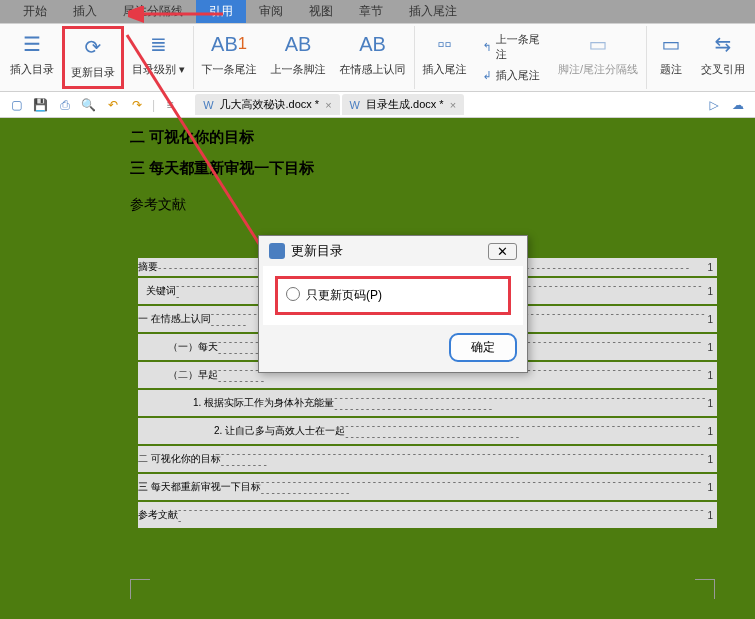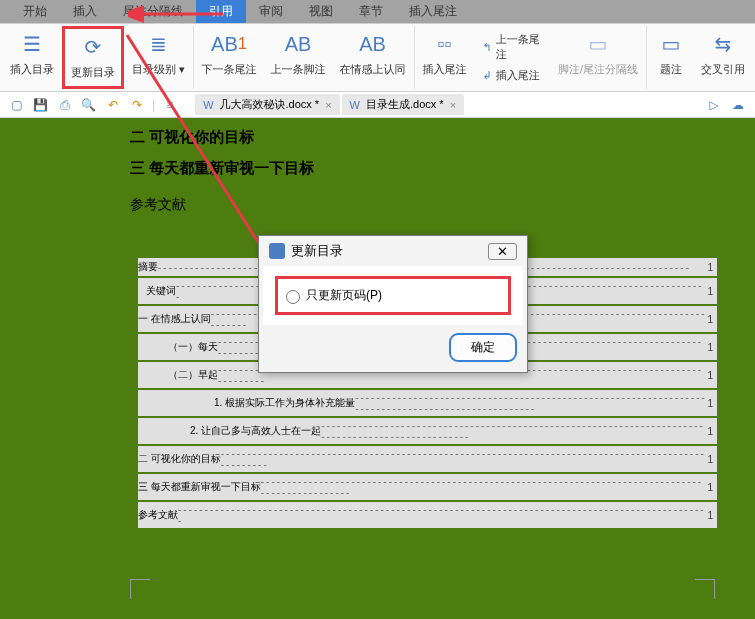--- a/index.html
+++ b/index.html
@@ -32,21 +32,21 @@
     .toc-page { color: #333; }
     
     .dialog { position: absolute; top: 235px; left: 258px; width: 270px; background: #f4f4f4; border: 1px solid #7a7a7a; box-shadow: 2px 2px 8px rgba(0,0,0,0.3); }
     .dialog-titlebar { display: flex; justify-content: space-between; align-items: center; padding: 6px 10px; font-size: 13px; }
     .dialog-title-wrap { display: flex; align-items: center; gap: 6px; }
     .dialog-logo { width: 16px; height: 16px; background: #4a7ec0; border-radius: 3px; }
     .dialog-close { border: 1px solid #888; border-radius: 3px; padding: 0 8px; cursor: pointer; }
     .dialog-body { padding: 10px 12px; background: #fff; margin: 0 4px; font-size: 12px; }
     .dialog-prompt { margin-bottom: 8px; }
     .radio-group { border: 3px solid #e63946; padding: 4px 8px; }
-    .radio-item { display: flex; align-items: flex-end; gap: 6px; padding: 4px 0; }
+    .radio-item { display: flex; align-items: flex-start; gap: 6px; padding: 4px 0; }
     .radio-item input { width: 14px; height: 14px; }
     .dialog-buttons { display: flex; justify-content: flex-end; gap: 10px; padding: 8px 10px 10px; }
     .dialog-btn { padding: 4px 20px; border: 1px solid #888; background: #fdfdfd; cursor: pointer; font-size: 12px; border-radius: 9px; }
     .dialog-btn.primary { border: 2px solid #3a7fd6; }
     
     .arrow-annotation { position: absolute; pointer-events: none; }
     .arrow1 { top: 6px; left: 128px; }
     .arrow2 { top: 30px; left: 122px; }
     .page-corner { position: absolute; width: 20px; height: 20px; border-left: 1px solid #999; border-top: 1px solid #999; }
   </style>
@@ -180,26 +180,26 @@
         <div class="toc-line" style="padding-left: 30px;">
           <span class="toc-text">（一）每天</span>
           <span class="toc-dots">----------------------------------------------------------------------------------------------------</span>
           <span class="toc-page">1</span>
         </div>
         <div class="toc-line" style="padding-left: 30px;">
           <span class="toc-text">（二）早起</span>
           <span class="toc-dots">----------------------------------------------------------------------------------------------------</span>
           <span class="toc-page">1</span>
         </div>
+        <div class="toc-line" style="padding-left: 55px;">
+          <span class="toc-text">1. 根据实际工作为身体补充能量</span>
+          <span class="toc-dots">----------------------------------------------------------------------------------------------------</span>
+          <span class="toc-page">1</span>
+        </div>
         <div class="toc-line" style="padding-left: 76px;">
-          <span class="toc-text">1. 根据实际工作为身体补充能量</span>
-          <span class="toc-dots">----------------------------------------------------------------------------------------------------</span>
-          <span class="toc-page">1</span>
-        </div>
-        <div class="toc-line" style="padding-left: 52px;">
           <span class="toc-text">2. 让自己多与高效人士在一起</span>
           <span class="toc-dots">----------------------------------------------------------------------------------------------------</span>
           <span class="toc-page">1</span>
         </div>
         <div class="toc-line" style="padding-left: 0px;">
           <span class="toc-text">二 可视化你的目标</span>
           <span class="toc-dots">----------------------------------------------------------------------------------------------------</span>
           <span class="toc-page">1</span>
         </div>
         <div class="toc-line" style="padding-left: 0px;">

